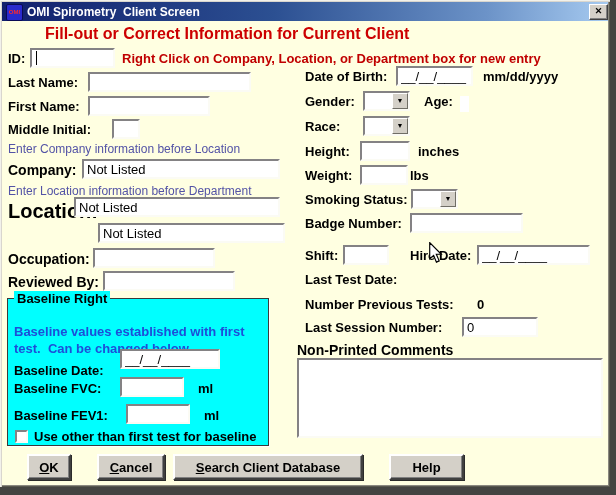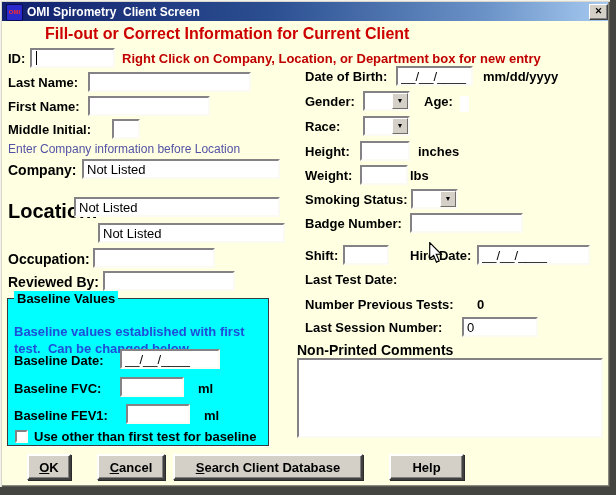--- a/index.html
+++ b/index.html
@@ -128,36 +128,37 @@
   <div class="lbl" style="left:8px;top:99px;">First Name:</div>
   <input class="field" style="left: 88px; top: 96px; width: 122px;" value="">
 
   <div class="lbl" style="left:8px;top:122px;">Middle Initial:</div>
   <input class="field" style="left: 112px; top: 119px; width: 28px;" value="">
 
   <div class="hint" style="left:8px;top:142px;">Enter Company information before Location</div>
   <div class="lbl" style="left:8px;top:162px;font-size:14px;">Company:</div>
   <input class="field" style="left: 82px; top: 159px; width: 198px;" value="Not Listed">
 
+  <div class="hint" style="left:8px;top:184px;">Enter Location information before Department</div>
   <div class="lbl" style="left:8px;top:200px;font-size:20px;">Location:</div>
   <input class="field" style="left: 74px; top: 197px; width: 206px;" value="Not Listed">
 
   <input class="field" style="left: 98px; top: 223px; width: 187px;" value="Not Listed">
 
   <div class="lbl" style="left:8px;top:251px;font-size:14px;">Occupation:</div>
   <input class="field" style="left: 93px; top: 248px; width: 122px;" value="">
 
   <div class="lbl" style="left:8px;top:274px;font-size:14px;">Reviewed By:</div>
   <input class="field" style="left: 103px; top: 271px; width: 132px;" value="">
 
   <div class="group">
-    <div class="group-legend">Baseline Values</div>
+    <div class="group-legend">Baseline Right</div>
     <div class="group-desc">Baseline values established with first test.  Can be changed below.</div>
 
-    <div class="lbl" style="left:6px;top:54px;">Baseline Date:</div>
+    <div class="lbl" style="left:6px;top:64px;">Baseline Date:</div>
     <input class="field" style="left: 112px; top: 50px; width: 100px;" value="__/__/____">
 
     <div class="lbl" style="left:6px;top:82px;">Baseline FVC:</div>
     <input class="field" style="left: 112px; top: 78px; width: 64px;" value="">
     <div class="lbl" style="left:190px;top:82px;">ml</div>
 
     <div class="lbl" style="left:6px;top:109px;">Baseline FEV1:</div>
     <input class="field" style="left: 118px; top: 105px; width: 64px;" value="">
     <div class="lbl" style="left:196px;top:109px;">ml</div>
 

